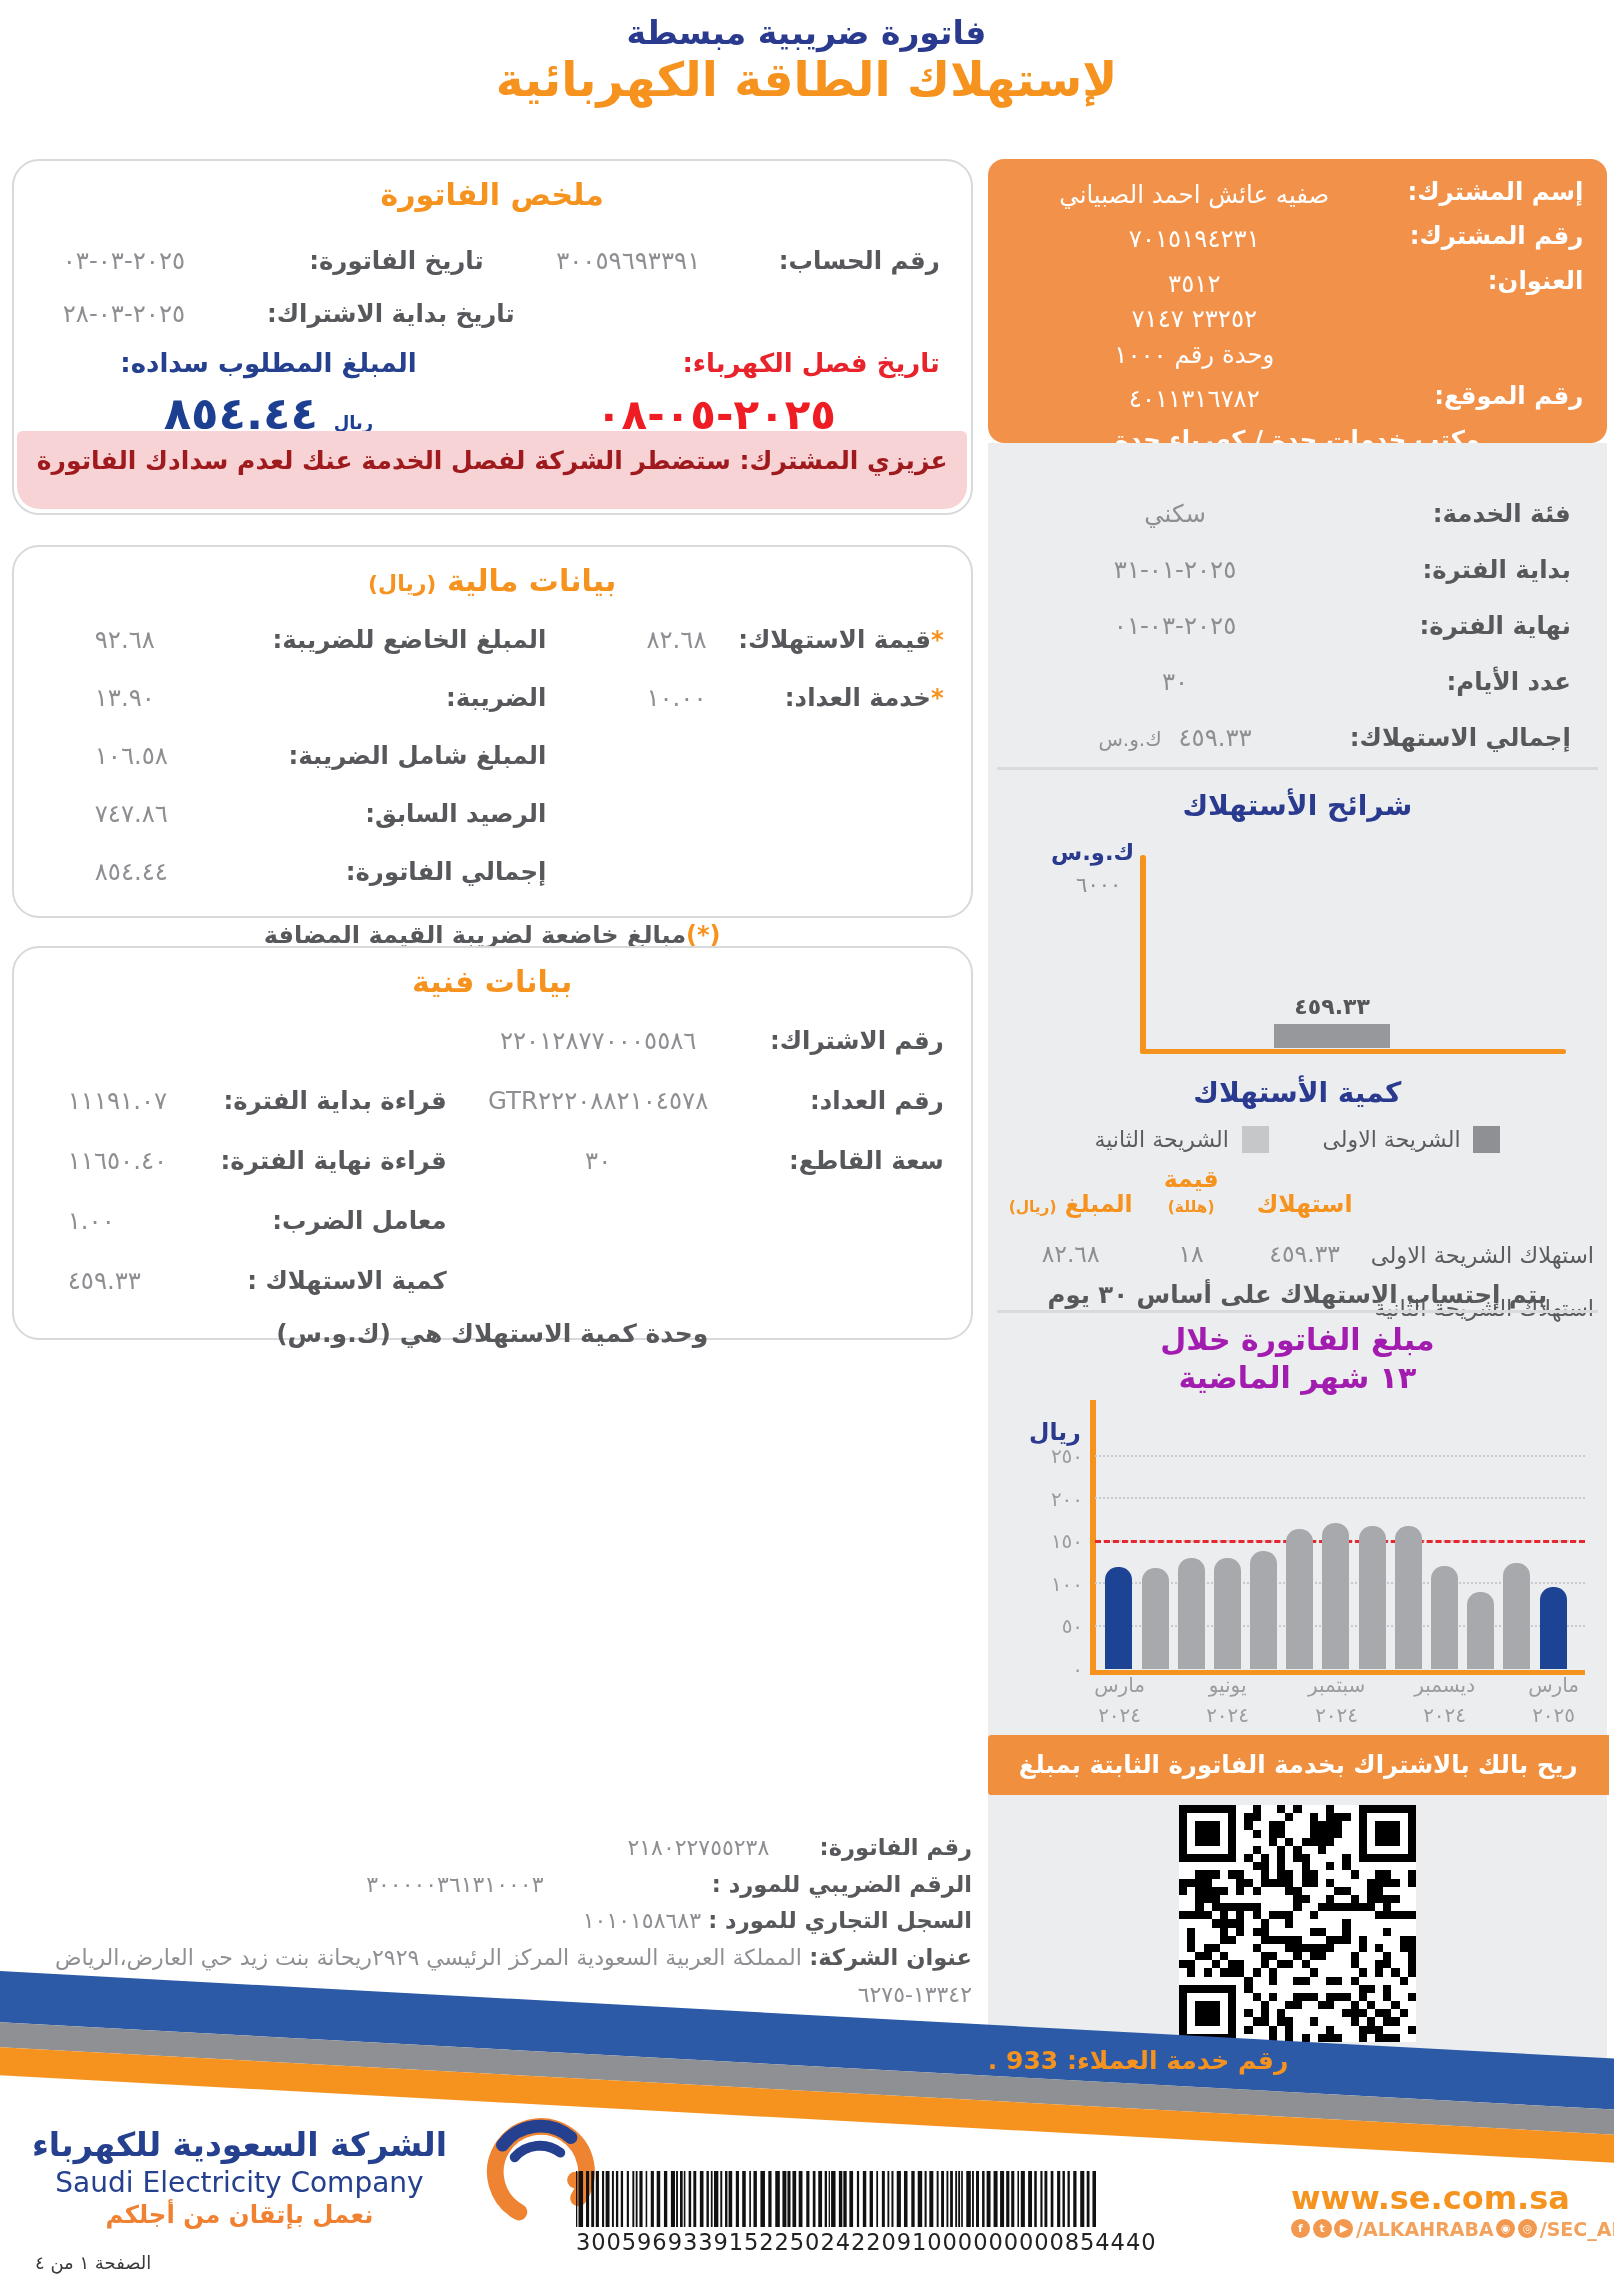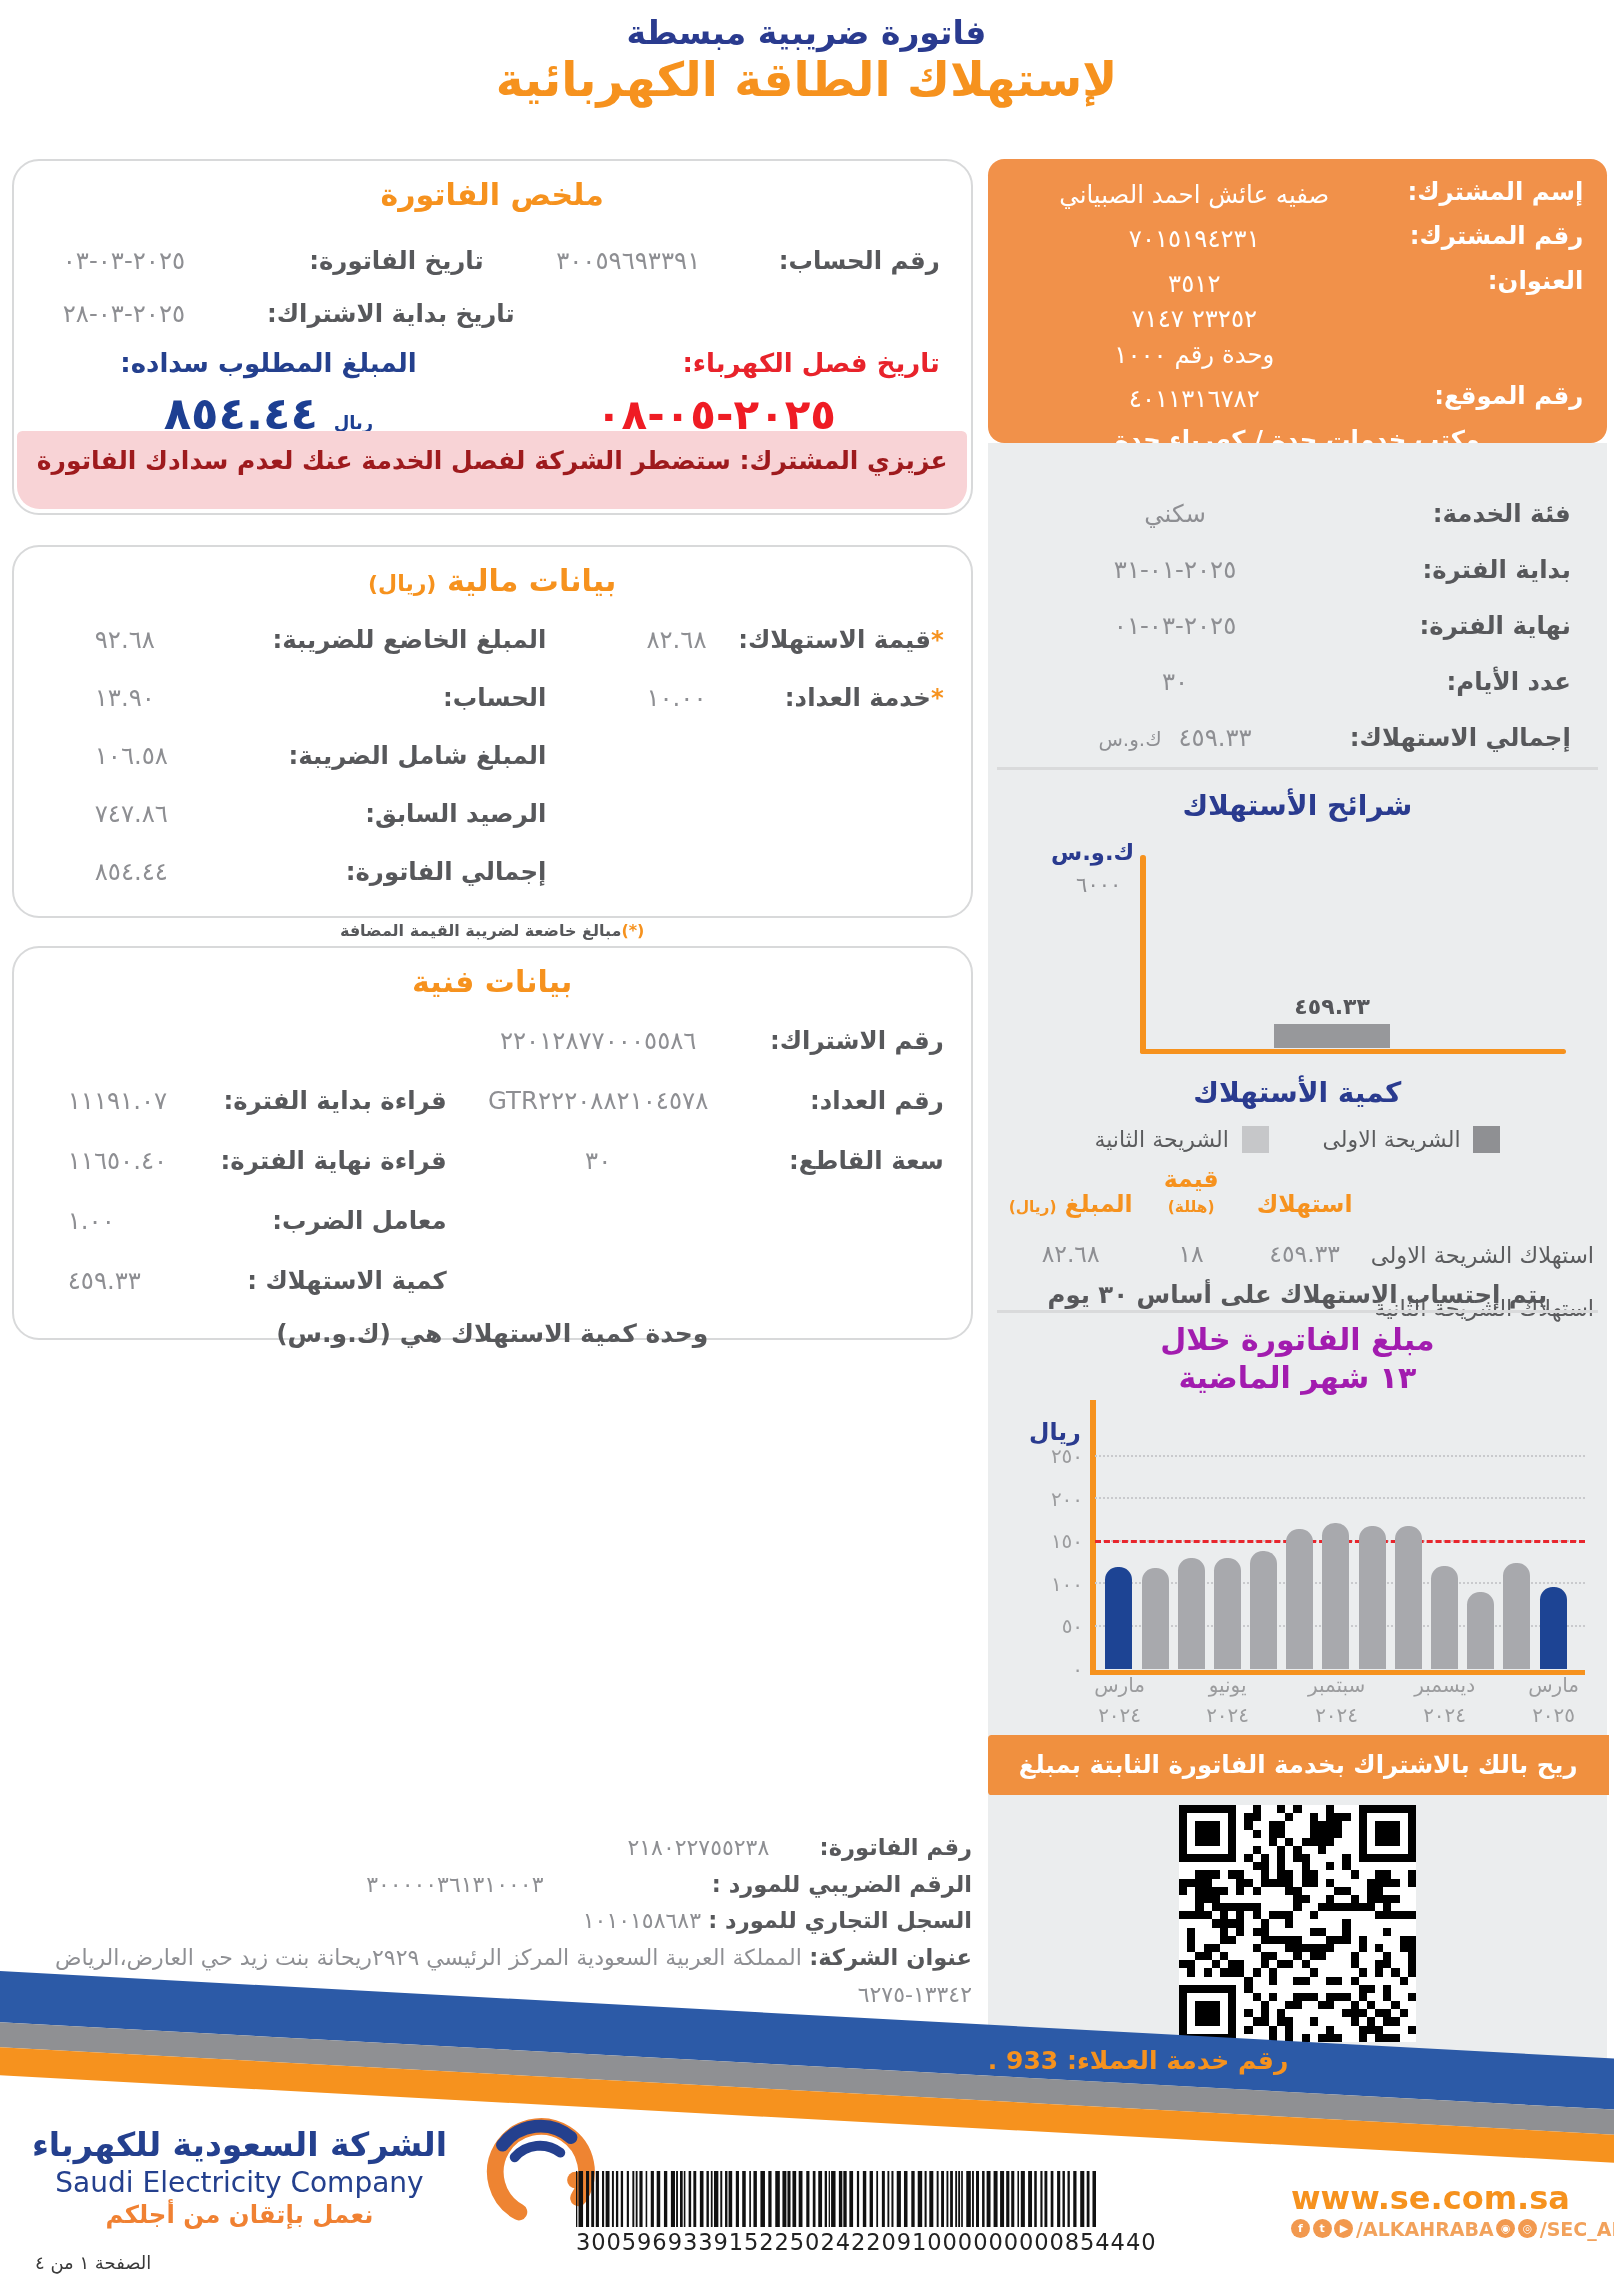--- a/index.html
+++ b/index.html
@@ -94,21 +94,21 @@
         border-radius:5.4px 5.4px 22.6px 22.6px;text-align:center;color:#9e1a1d;font-weight:bold;
         font-size:25px;padding-top:14.5px;box-sizing:border-box;}
   .fin-box{top:545px;height:373px;}
   .fin-cols{display:flex;margin:27px 27px 0;}
   .fin-right{width:44%;}
   .fin-left{width:56%;}
   .fin-row{display:flex;justify-content:space-between;align-items:baseline;height:58px;}
   .star{color:#f6921e;font-weight:bold;}
   .fin-row .val{padding-left:100px;}
   .fin-left .fin-row .val{padding-left:54px;min-width:109px;text-align:left;}
-  .fin-note{text-align:center;margin-top:5.4px;font-size:16px;font-weight:bold;color:#57585b;}
+  .fin-note{text-align:center;margin-top:5.4px;font-size:24px;font-weight:bold;color:#57585b;}
   .tech-box{top:946px;height:394px;}
   .tech-grid{display:grid;grid-template-columns:194px 303px 271px 1fr;margin:27px 27px 0;
              row-gap:31px;align-items:baseline;}
   .tech-note{text-align:center;margin-top:23.5px;font-size:25px;font-weight:bold;color:#57585b;}
   .num{direction:ltr;unicode-bidi:isolate;}
   
   .footer-info{position:absolute;left:27px;top:1829px;width:946px;font-size:22.6px;line-height:1.62;}
   .footer-info .lbl{font-size:22.6px;}
   .footer-info .val{font-size:22px;}
   .gap{display:inline-block;min-width:36px;}
@@ -636,21 +636,21 @@
           <span class="lbl"><span class="star">*</span><span>خدمة العداد:</span></span>
           <span class="val num">١٠.٠٠</span>
         </div>
       </div>
       <div class="fin-left">
         <div class="fin-row">
           <span class="lbl">المبلغ الخاضع للضريبة:</span>
           <span class="val num">٩٢.٦٨</span>
         </div>
         <div class="fin-row">
-          <span class="lbl">الحساب:</span>
+          <span class="lbl">الضريبة:</span>
           <span class="val num">١٣.٩٠</span>
         </div>
         <div class="fin-row">
           <span class="lbl">المبلغ شامل الضريبة:</span>
           <span class="val num">١٠٦.٥٨</span>
         </div>
         <div class="fin-row">
           <span class="lbl">الرصيد السابق:</span>
           <span class="val num">٧٤٧.٨٦</span>
         </div>

